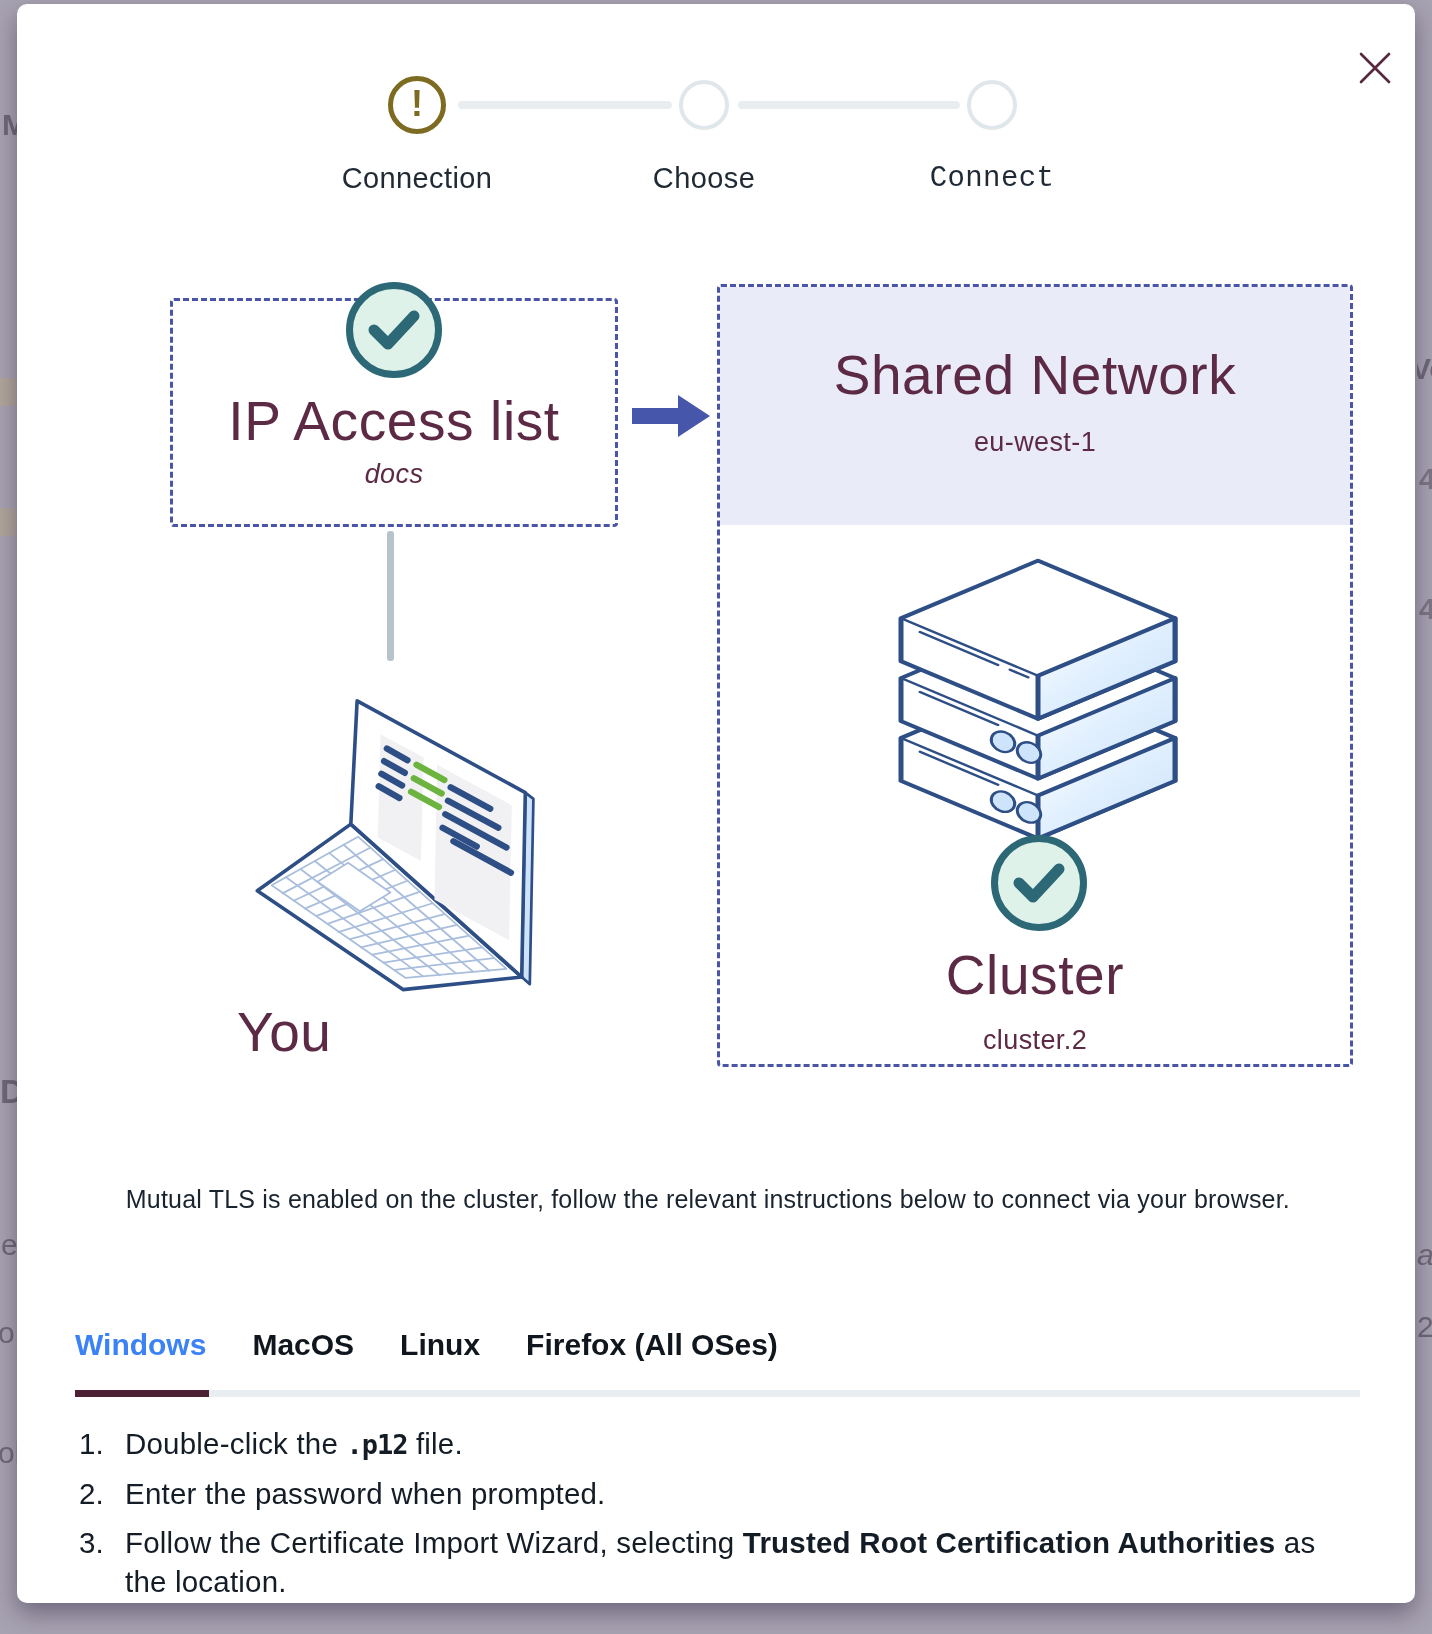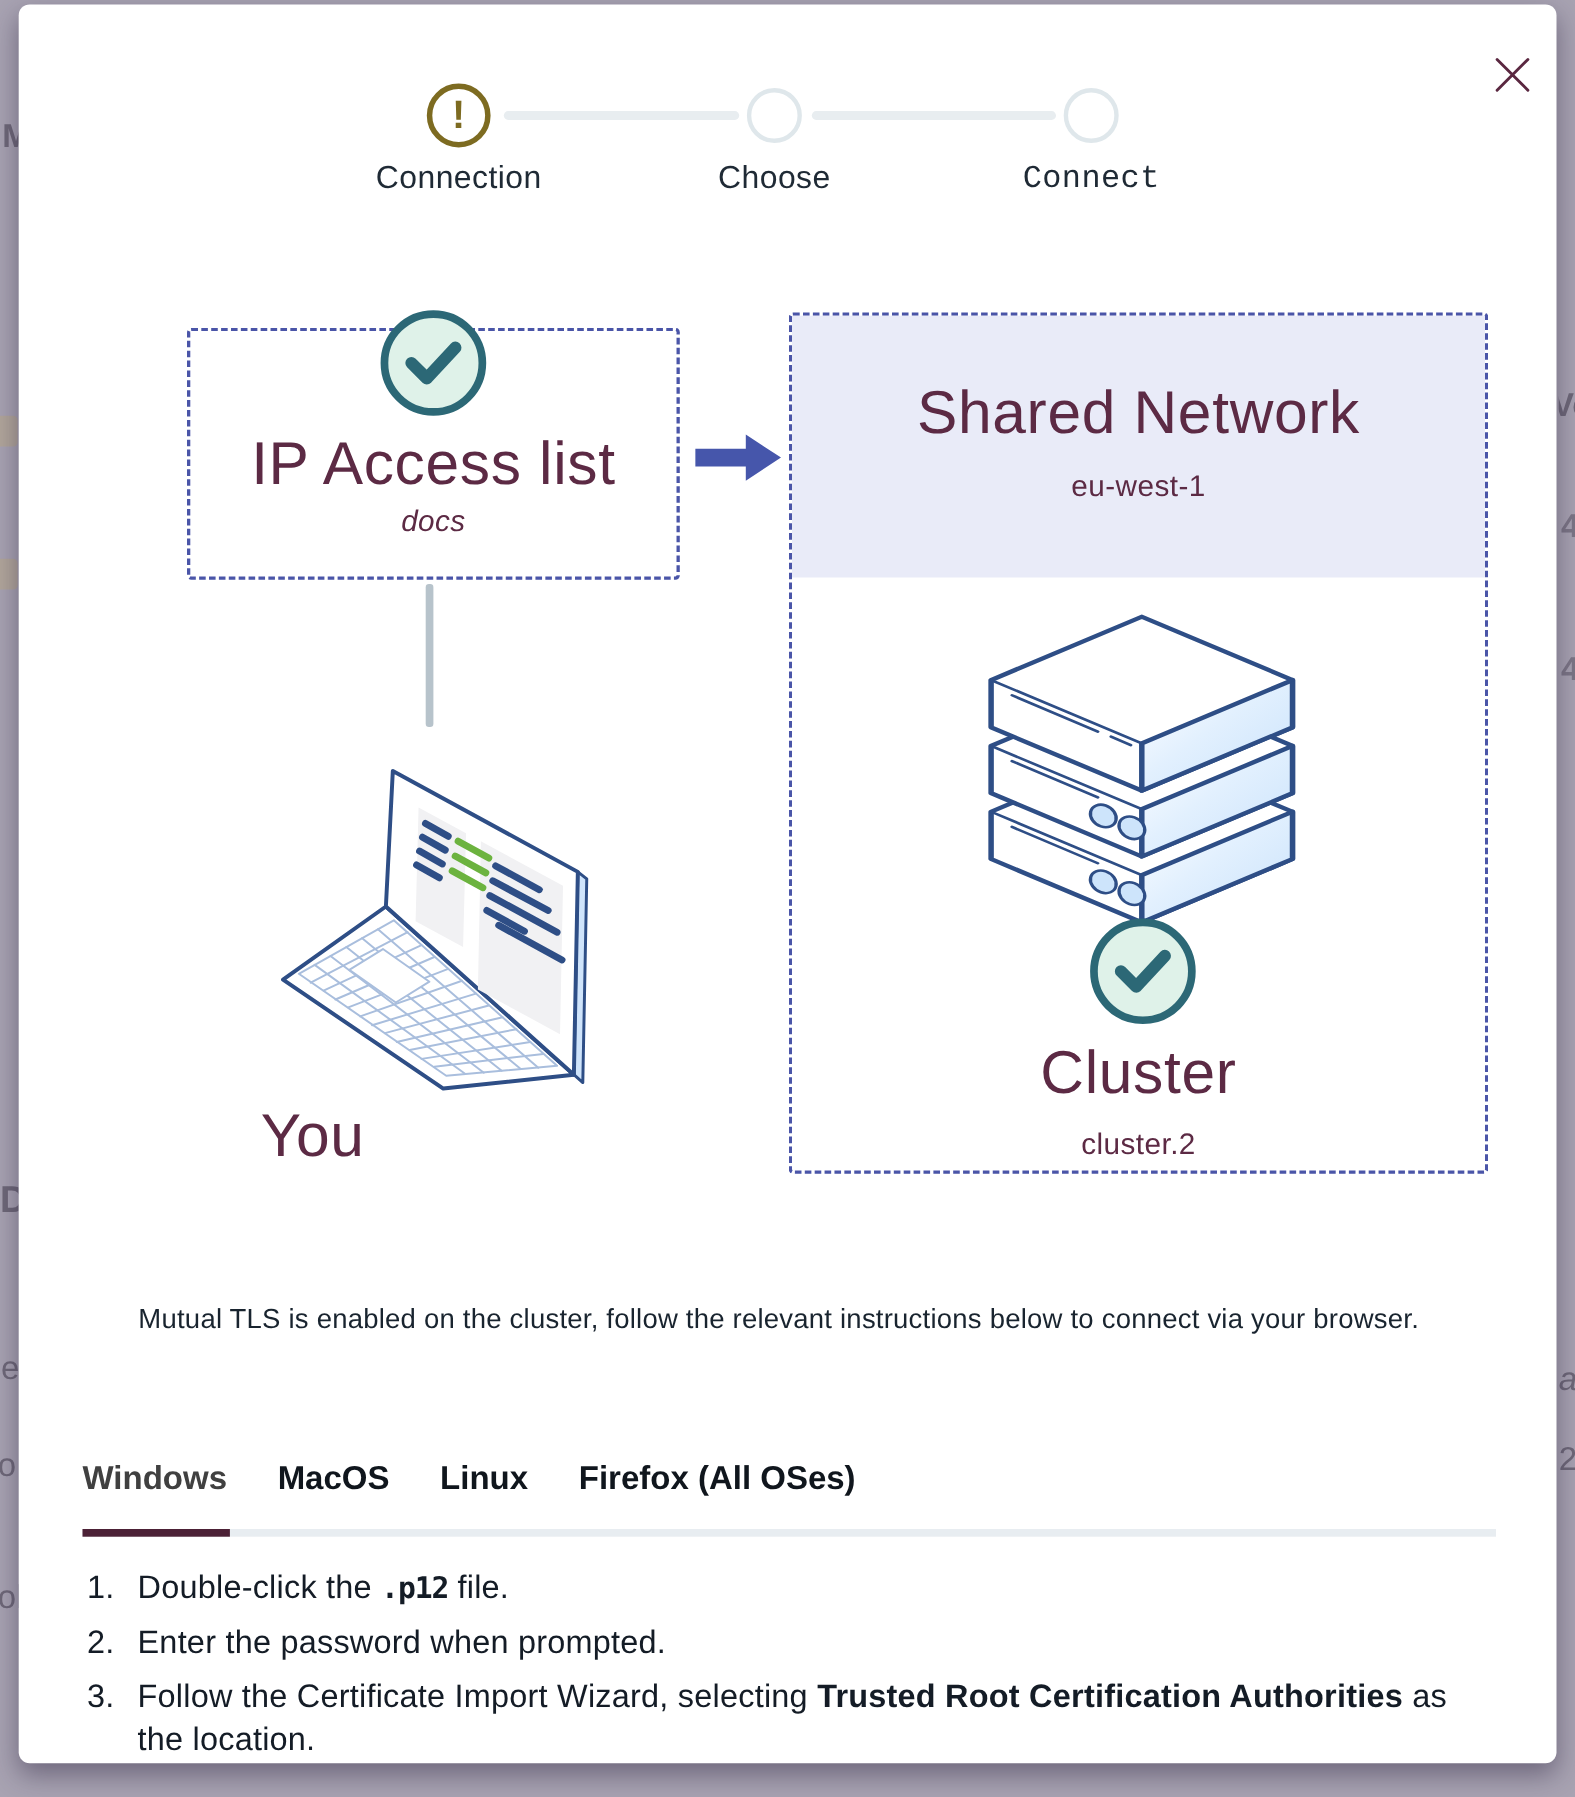--- a/index.html
+++ b/index.html
@@ -33,21 +33,21 @@
   .stepper { position:absolute; left:0; top:66px; width:100%; }
   .step-circle { position:absolute; border-radius:50%; background:#fff; }
   .step-circle.current { left:371px; top:6px; width:58px; height:58px; border:5px solid #7d6b21;
                          display:flex; align-items:center; justify-content:center; }
   .excl { color:#7d6b21; font-size:36px; font-weight:800; line-height:1; transform:translateY(-1px); }
   .step-circle.todo { width:50px; height:50px; border:4px solid #dfe7eb; top:10px; }
   .step-circle.c2 { left:662px; } .step-circle.c3 { left:950px; }
   .step-line { position:absolute; top:31px; height:8px; background:#e8edf0; border-radius:4px; }
   .step-line.l1 { left:441px; width:214px; }
   .step-line.l2 { left:721px; width:222px; }
-  .step-label { position:absolute; top:76px; width:300px; text-align:center;
+  .step-label { position:absolute; top:92px; width:300px; text-align:center;
                 font-size:29px; color:#1f2a35; letter-spacing:.4px; }
   .step-label.s1 { left:250px; } .step-label.s2 { left:537px; } .step-label.s3 { left:825px;font-family:Liberation Mono, monospace; }
 
   .close-btn { position:absolute; left:1341px; top:47px; width:34px; height:34px; cursor:pointer; }
 
   
   .dashed-box { position:absolute; border:3px dashed #4a55a8; border-radius:4px; background:#fff; }
   .ip-box { left:153px; top:294px; width:448px; height:229px; }
   .sn-box { left:700px; top:280px; width:636px; height:783px; }
   .sn-header { position:absolute; left:0; top:0; width:100%; height:238px; background:#e9ebf8; }
@@ -74,21 +74,21 @@
   .laptop-art { position:absolute; left:215px; top:651px; }
   .you-label  { position:absolute; left:220px; top:996px; width:300px; 
                 color:#5c2a44; font-size:55px; letter-spacing:.5px; }
 
   
   .mtls-note { position:absolute; left:58px; top:1176px; width:1215px;
                font-size:25px; line-height:38px; color:#19242f; letter-spacing:.2px;text-align:right; }
 
   .tab-row { position:absolute; left:58px; top:1324px; display:flex; gap:46px; }
   .tab { font-size:30px; font-weight:bold; color:#10161d; cursor:pointer; white-space:nowrap; }
-  .tab.active { color:#404040; }
+  .tab.active { color:#3b82f6; }
   .tab-rule { position:absolute; left:58px; top:1386px; width:1285px; height:7px; background:#e8edf1; }
   .tab-indicator { position:absolute; left:58px; top:1386px; width:134px; height:7px; background:#4c2136; }
 
   .instructions { position:absolute; left:60px; top:1420px; width:1255px; list-style:none;
                   counter-reset:step; font-size:29.5px; color:#141c26; }
   .instructions li { counter-increment:step; position:relative; padding-left:48px;
                      line-height:39px; margin-bottom:10px; letter-spacing:.2px; }
   .instructions li::before { content:counter(step) "."; position:absolute; left:2px; top:0; }
   .code { font-family:"DejaVu Sans Mono","Liberation Mono",monospace; font-weight:bold;
           font-size:27px; letter-spacing:-1px;text-align:right; }

